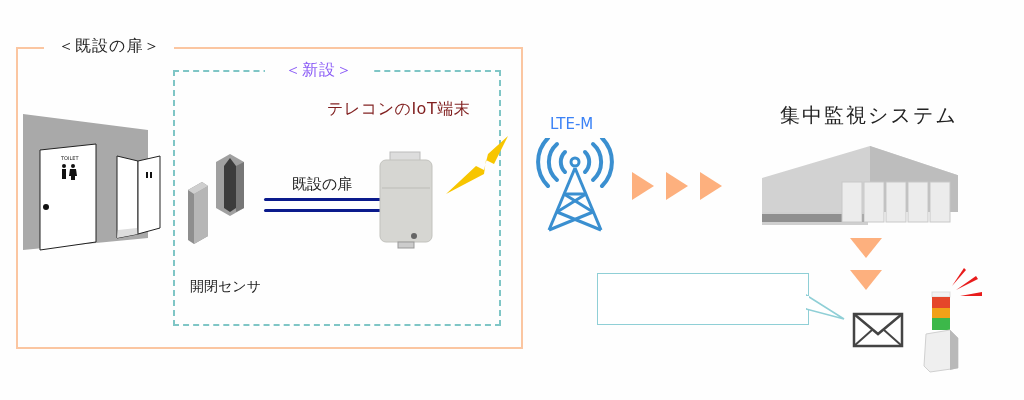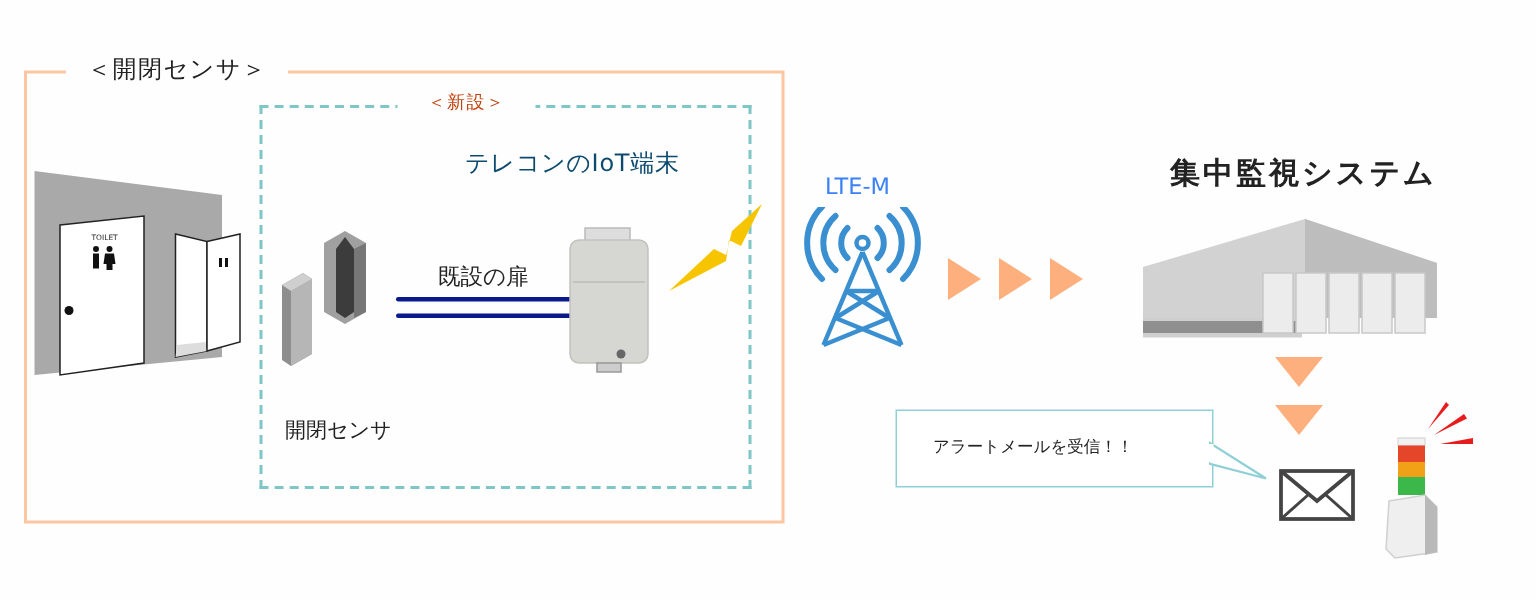--- a/index.html
+++ b/index.html
@@ -2,32 +2,32 @@
 <html><head>
 <meta charset="utf-8">
 <style>
   html,body{margin:0;padding:0;}
   body{width:1024px;height:400px;background:#fefefe;position:relative;overflow:hidden;
        font-family:"DejaVu Sans","Liberation Sans",sans-serif;color:#222;}
   .abs{position:absolute;}
   .existing-frame{left:16px;top:47px;width:507px;height:302px;border:2px solid #fbc6a1;box-sizing:border-box;}
   .existing-title{left:44px;top:36px;background:#fefefe;padding:0 14px;font-size:16px;color:#222;letter-spacing:1px;}
   .new-frame{left:173px;top:70px;width:328px;height:256px;border:2px dashed #7fc6c6;box-sizing:border-box;}
-  .new-title{left:265px;top:60px;background:#fefefe;padding:0 20px;font-size:12px;color:#c2410c;letter-spacing:1px;}
-  .device-title{left:310px;top:97px;font-size:16px;line-height:24px;color:#0c4a6e;letter-spacing:.5px;}
+  .new-title{left:265px;top:60px;background:#fefefe;padding:0 20px;font-size:16px;color:#8b5cf6;letter-spacing:1px;}
+  .device-title{left:327px;top:97px;font-size:16px;line-height:24px;color:#7f1d1d;letter-spacing:.5px;}
   .label-sm{font-size:14px;color:#222;}
-  .system-title{left:780px;top:102px;font-size:20px;font-weight:bold;color:#222;letter-spacing:2px;}
+  .system-title{left:780px;top:102px;font-size:20px;font-weight:normal;color:#222;letter-spacing:2px;}
   .bubble{left:597px;top:273px;width:212px;height:52px;border:1.5px solid #8fcfd6;box-sizing:border-box;background:#fff;}
   .bubble-text{left:622px;top:289px;font-size:11px;line-height:17px;color:#222;}
 </style>
 </head>
 <body>
 
 <div class="abs existing-frame"></div>
-<div class="abs existing-title">＜開閉センサ＞</div>
+<div class="abs existing-title">＜既設の扉＞</div>
 
 <svg class="abs" style="left:20px;top:108px" width="160" height="150">
   <polygon points="3,6 128,22 128,130 3,142" fill="#a9a9a9"></polygon>
   <polygon points="20,42 76,36 76,134 20,142" fill="#fff" stroke="#222" stroke-width="1"></polygon>
   <text x="41" y="52" font-size="5" fill="#222" font-family="DejaVu Sans, sans-serif">TOILET</text>
   <g fill="#111">
     <circle cx="44" cy="58" r="2"></circle>
       <rect x="42" y="61" width="4" height="10"></rect>
     <circle cx="53" cy="58" r="2"></circle>
       <polygon points="50,61 56,61 57,68 49,68"></polygon>
@@ -122,21 +122,20 @@
   <polygon points="2,2 34,2 18,22" fill="#fdb07e"></polygon>
   <polygon points="2,34 34,34 18,54" fill="#fdb07e"></polygon>
 </svg>
 
 <div class="abs bubble"></div>
 <svg class="abs" style="left:806px;top:293px" width="42" height="30">
   <polygon points="0,2 38,26 0,16" fill="#fff" stroke="#8fcfd6" stroke-width="1.5"></polygon>
   <rect x="0" y="3" width="3" height="12" fill="#fff"></rect>
 </svg>
 <div class="abs bubble-text">
-  <div>アラートメールを受信！！</div>
 </div>
 
 <svg class="abs" style="left:852px;top:312px" width="52" height="36">
   <rect x="2" y="2" width="48" height="32" fill="#fff" stroke="#444" stroke-width="2.5"></rect>
   <polyline points="2,2 26,22 50,2" fill="none" stroke="#444" stroke-width="2.5"></polyline>
   <line x1="2" y1="34" x2="20" y2="18" stroke="#444" stroke-width="2"></line>
   <line x1="50" y1="34" x2="32" y2="18" stroke="#444" stroke-width="2"></line>
 </svg>
 
 <svg class="abs" style="left:920px;top:268px" width="80" height="112">

